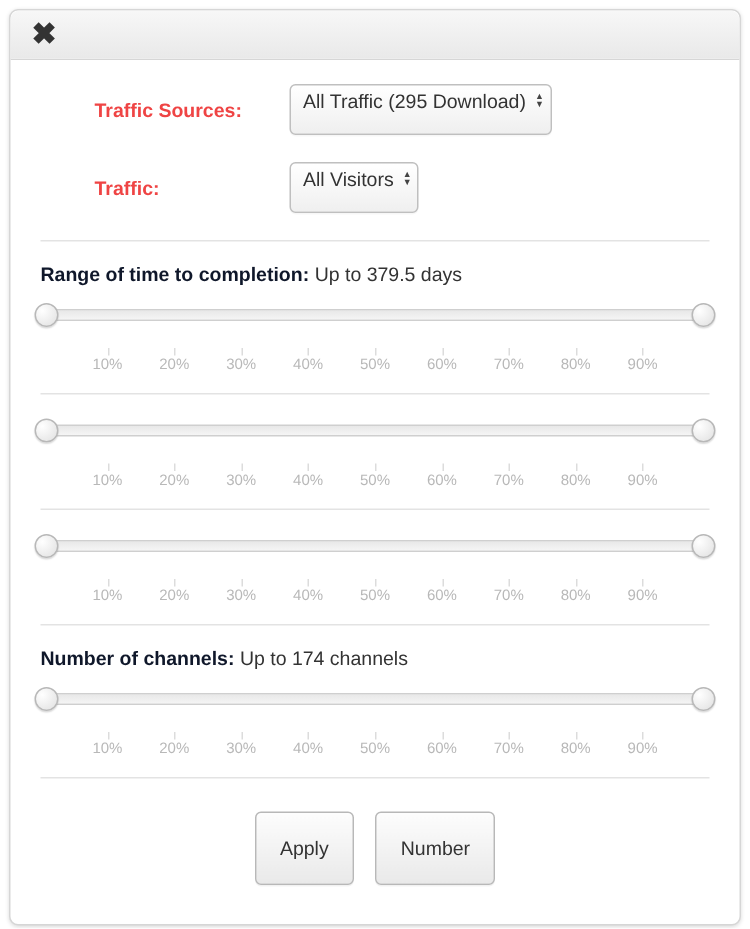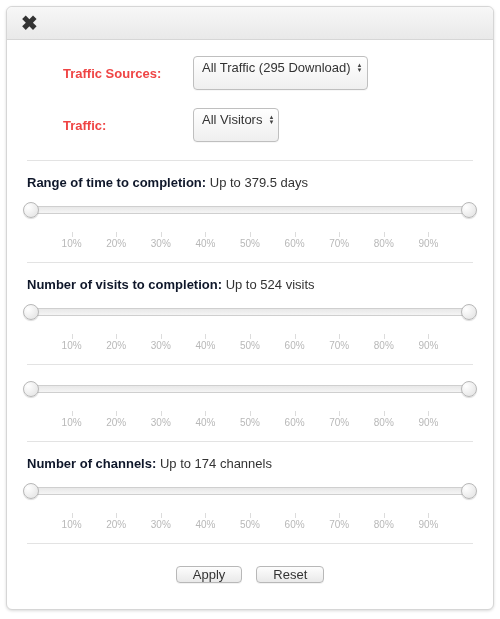--- a/index.html
+++ b/index.html
@@ -133,21 +133,21 @@
   .buttons {
     display: flex;
     justify-content: center;
     gap: 14px;
     padding: 8px 0 14px 0;
   }
   .btn {
     border: 1px solid #b8b8b8;
     border-radius: 4px;
     background: linear-gradient(#fdfdfd, #e9e9e9);
-    padding: 0 16px;
+    padding: 16px 16px;
     font-size: 13px;
     color: #333;
     cursor: pointer;
     box-shadow: 0 1px 0 rgba(0,0,0,0.05);
   }
 </style>
 </head>
 <body>
 
 <div class="dialog">
@@ -196,21 +196,20 @@
             <span style="left: 40%;">40%</span>
             <span style="left: 50%;">50%</span>
             <span style="left: 60%;">60%</span>
             <span style="left: 70%;">70%</span>
             <span style="left: 80%;">80%</span>
             <span style="left: 90%;">90%</span>
           </div>
           <hr class="hr">
         </div>
         <div class="slider-block">
-          <div class="slider-head"><b>Number of visits to completion:</b> <span>Up to 524 visits</span></div>
           <div class="slider-track-wrap">
             <div class="slider-track"></div>
             <div class="slider-handle" style="left: 1%;"></div>
             <div class="slider-handle" style="left: 99%;"></div>
           </div>
           <div class="slider-ticks">
             <span style="left: 10%;">10%</span>
             <span style="left: 20%;">20%</span>
             <span style="left: 30%;">30%</span>
             <span style="left: 40%;">40%</span>
@@ -258,16 +257,16 @@
             <span style="left: 70%;">70%</span>
             <span style="left: 80%;">80%</span>
             <span style="left: 90%;">90%</span>
           </div>
           <hr class="hr">
         </div>
       </div>
 
     <div class="buttons">
       <button class="btn">Apply</button>
-      <button class="btn">Reset</button>
+      <button class="btn">Number</button>
     </div>
   </div>
 </div>
 
 </body></html>

